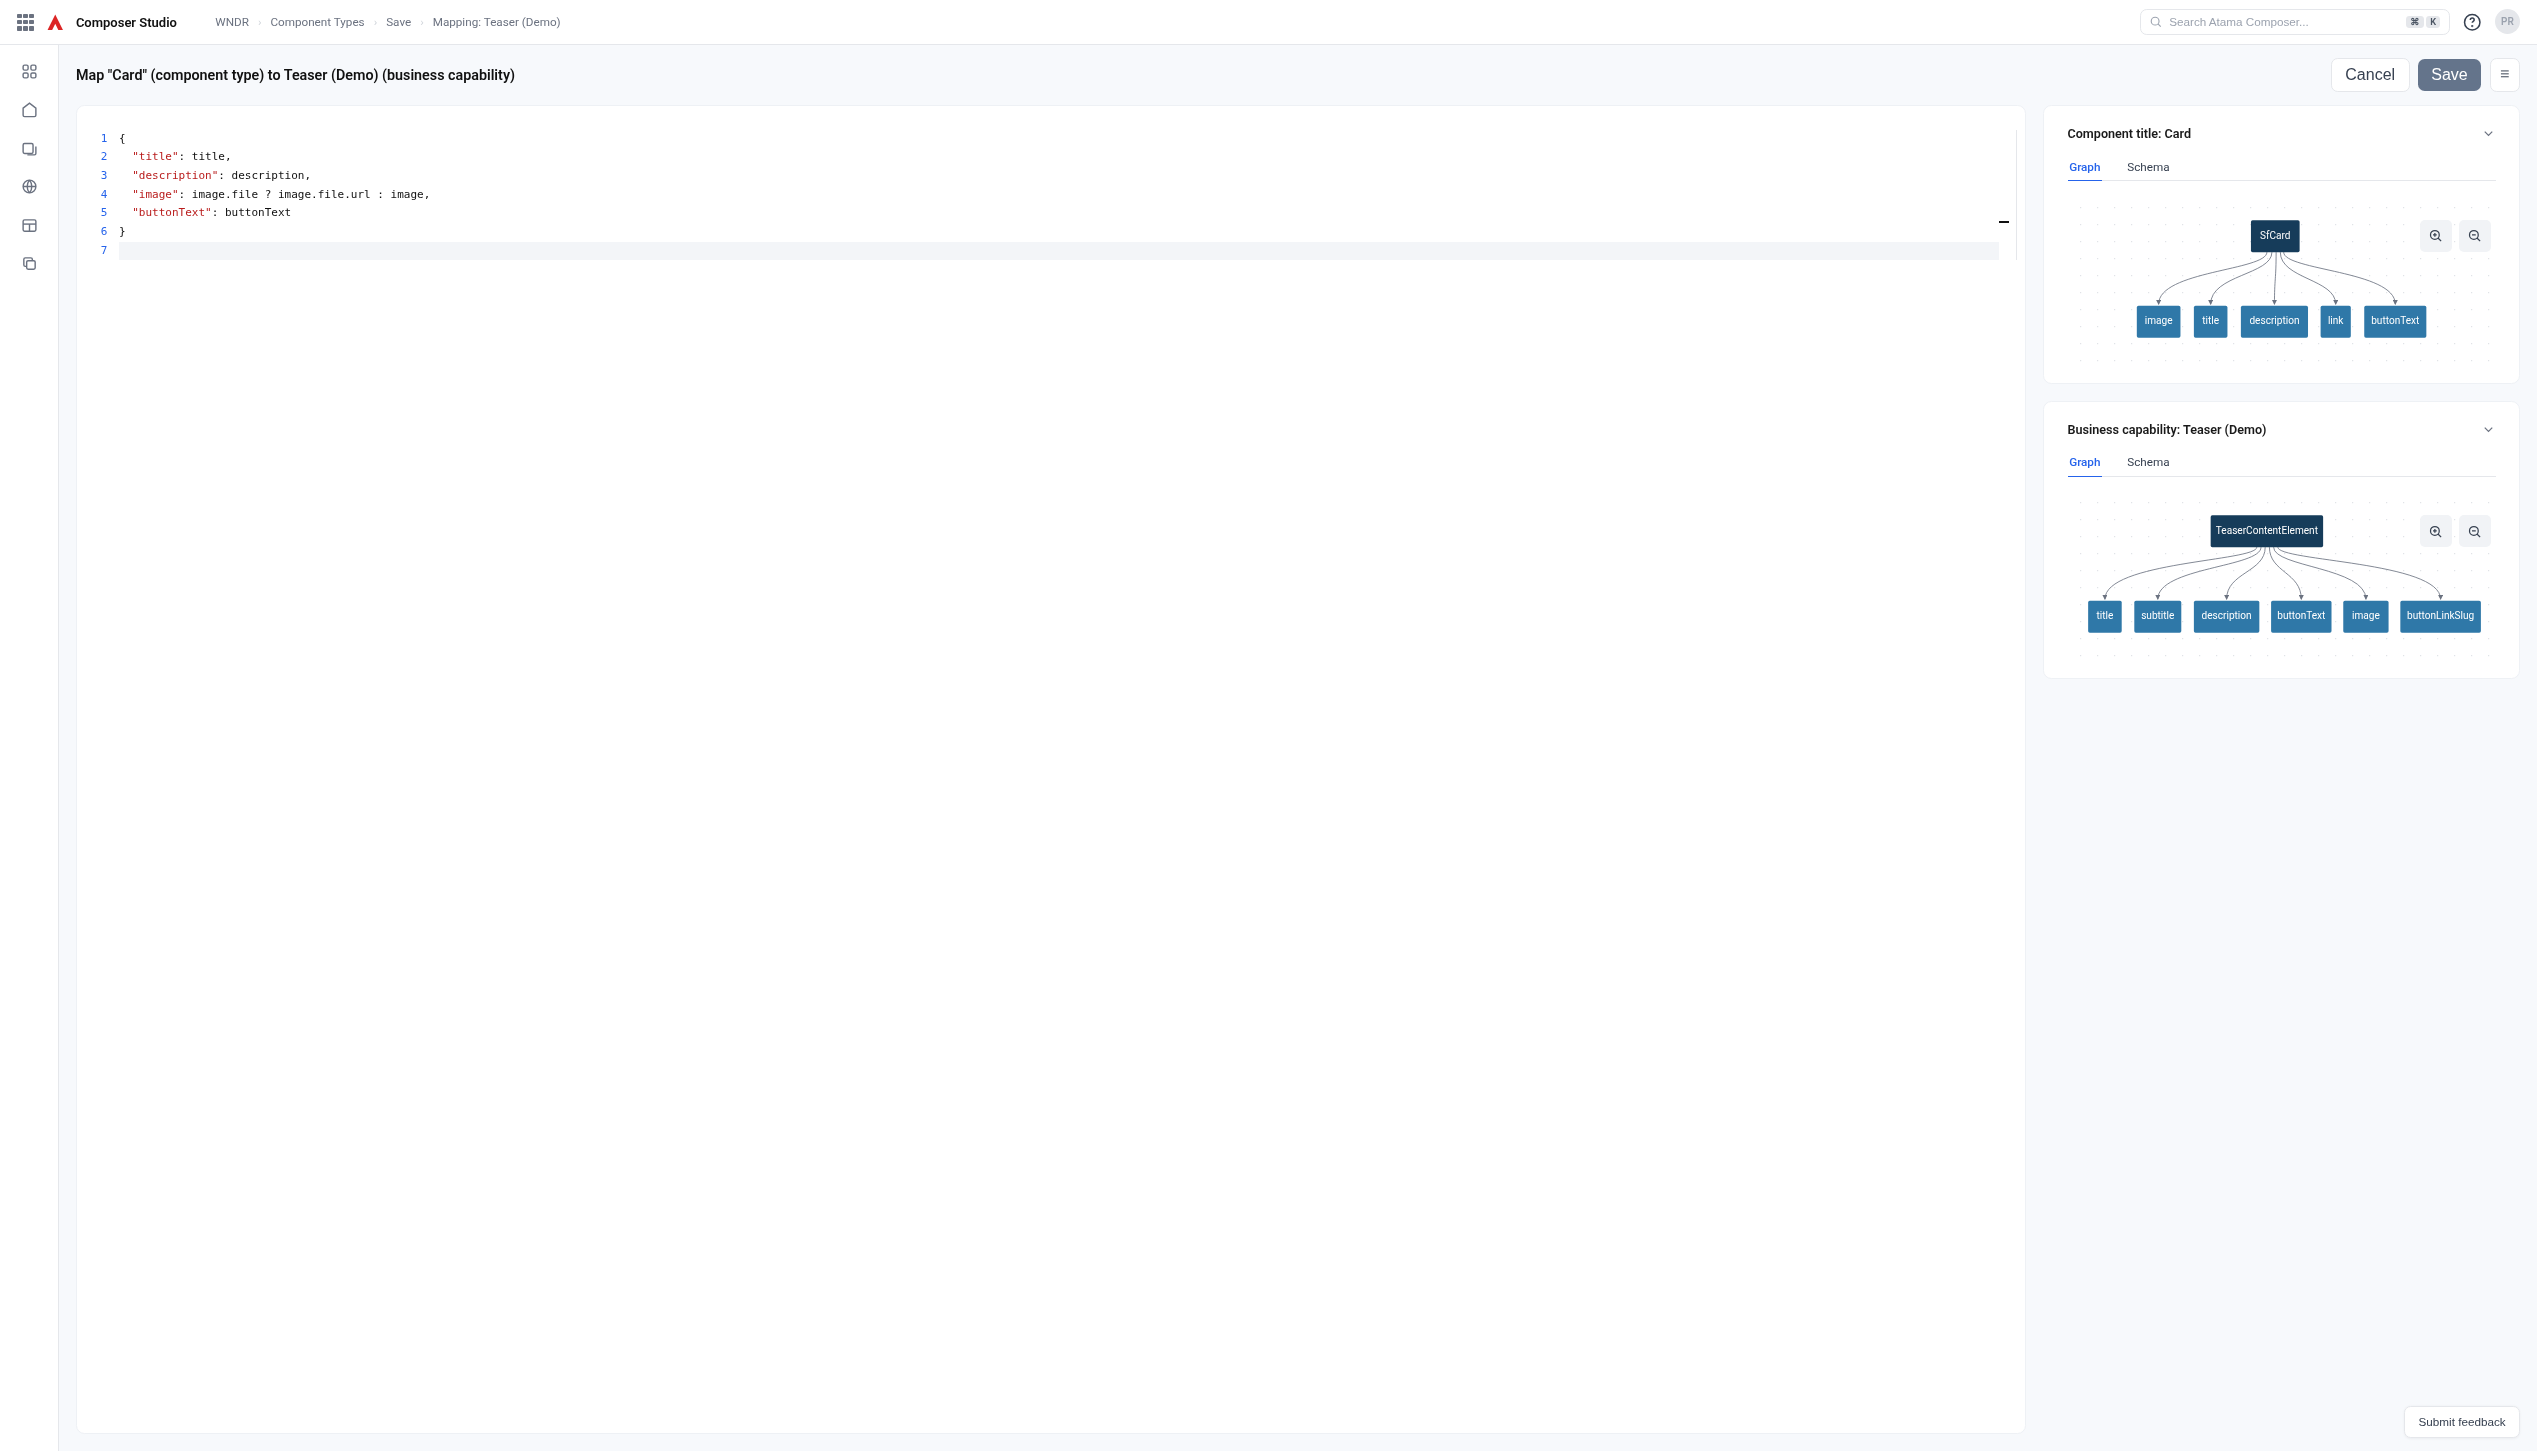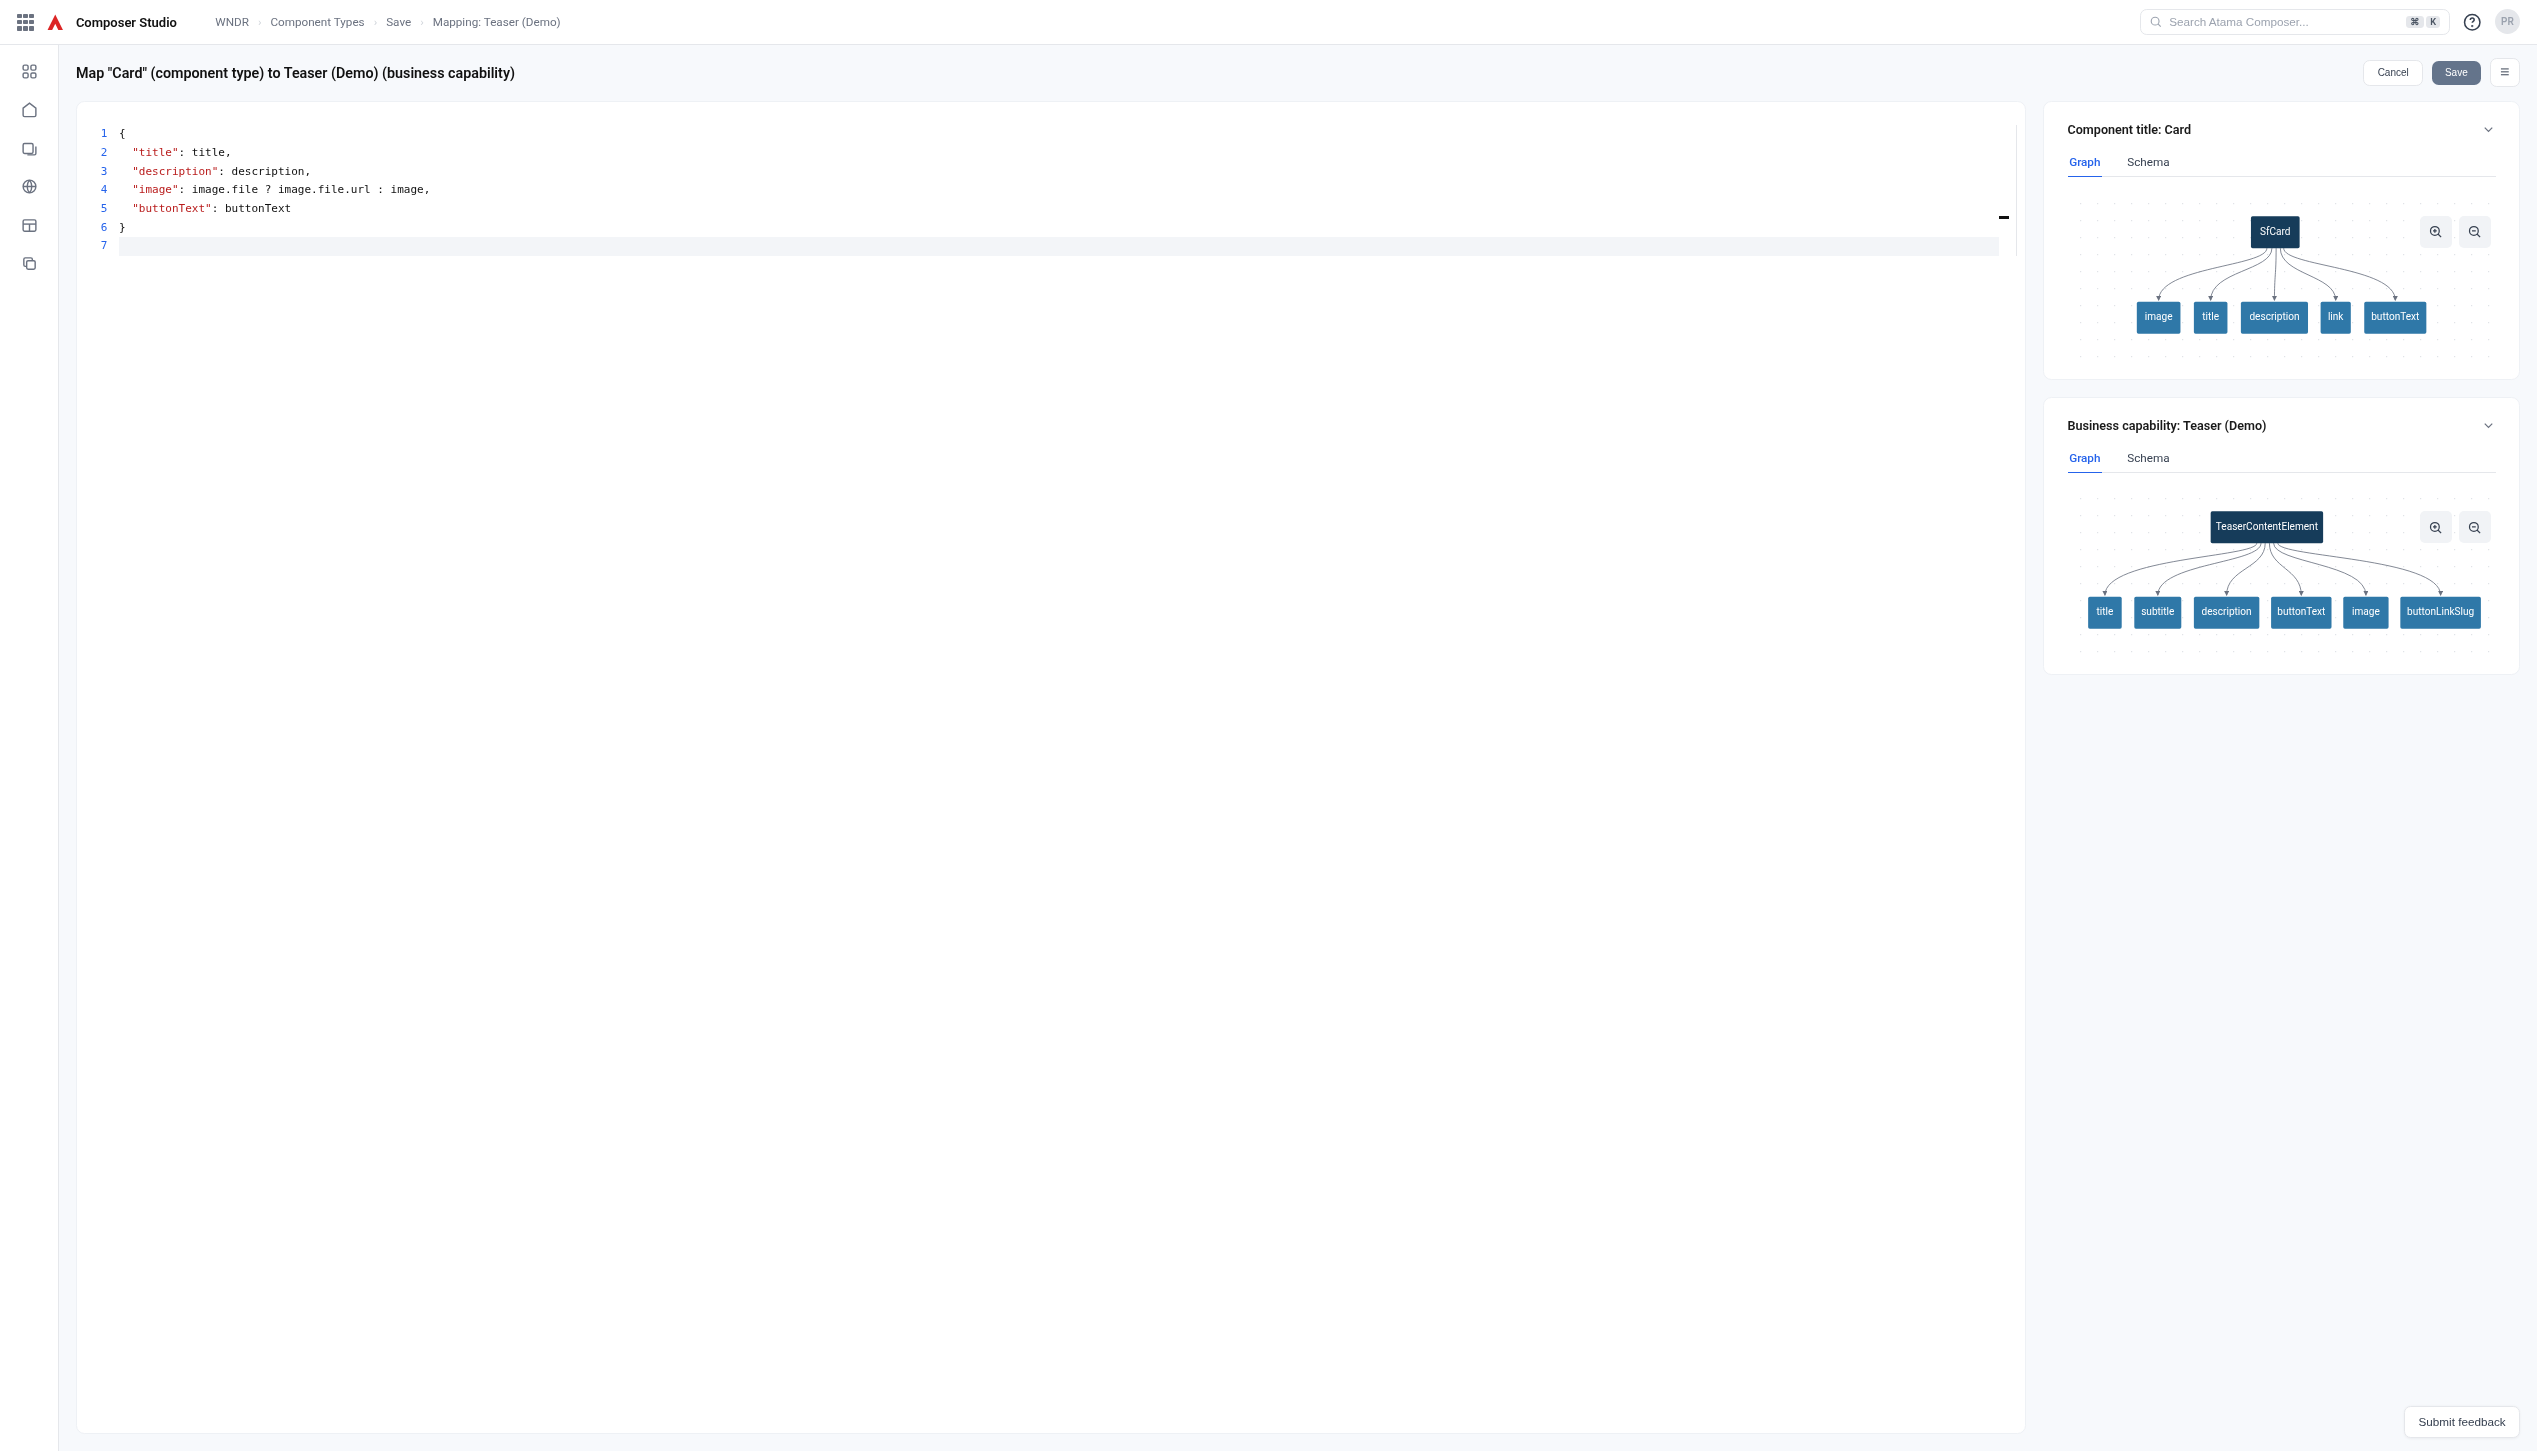--- a/index.html
+++ b/index.html
@@ -29,21 +29,21 @@
 
 .layout { display: flex; height: calc(100vh - 45px); }
 .sidebar { width: 59px; border-right: 0.8px solid #e5e7eb; display: flex; flex-direction: column; align-items: center; padding-top: 17px; gap: 20px; }
 .sidebar-icon { width: 18.5px; height: 18.5px; color: #6b7280; cursor: pointer; display: flex; align-items: center; justify-content: center; }
 .sidebar-icon svg { width: 17px; height: 17px; }
 
 .main { flex: 1; background: #f7f9fc; display: flex; flex-direction: column; overflow: hidden; }
 .page-header { display: flex; align-items: center; padding: 13.4px 17px; gap: 10px; }
 .page-title { font-size: 14.3px; font-weight: 600; color: #111; }
 .page-actions { margin-left: auto; display: flex; gap: 8.4px; align-items: center; }
-.btn { padding: 6.7px 13.4px; border-radius: 6.7px; font-size: 10px; font-weight: 500; cursor: pointer; border: none; }
+.btn { padding: 6.7px 13.4px; border-radius: 6.7px; font-size: 16px; font-weight: 500; cursor: pointer; border: none; }
 .btn-cancel { background: #fff; border: 0.8px solid #e5e7eb; color: #374151; }
 .btn-save { background: #64748b; color: #fff; }
 .btn-menu { background: #fff; border: 0.8px solid #e5e7eb; padding: 6.7px 8.4px; color: #374151; }
 
 .content { display: flex; gap: 17px; padding: 0 17px 17px; flex: 1; overflow: hidden; }
 .editor-panel { flex: 1; background: #fff; border-radius: 8.4px; border: 0.8px solid #eef1f5; padding: 23.5px 0; overflow: hidden; }
 .editor { display: flex; font-family: ui-monospace, Menlo, Consolas, monospace; font-size: 11px; line-height: 1.7; }
 .gutter { width: 42px; text-align: right; padding-right: 11.7px; color: #2563eb; user-select: none; }
 .code { flex: 1; padding-right: 17px; position: relative; }
 .code-line { white-space: pre; }

